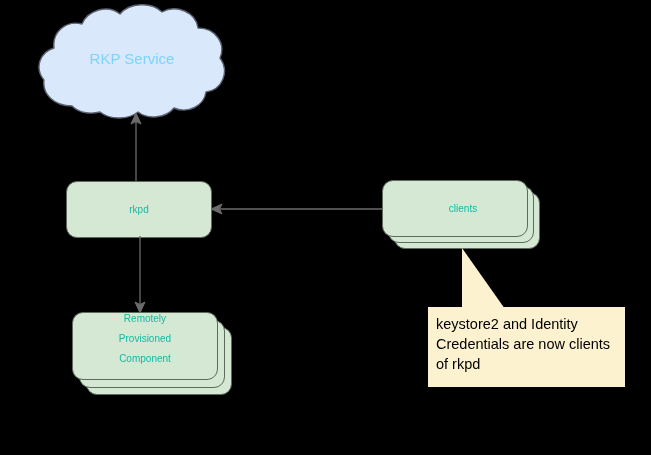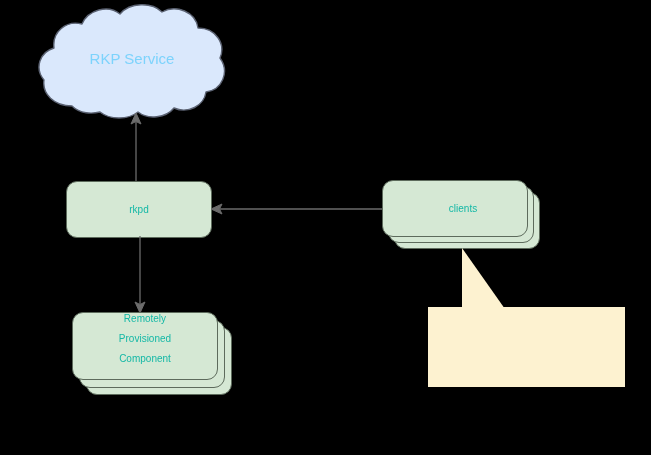--- a/index.html
+++ b/index.html
@@ -153,14 +153,15 @@
   <div class="proc" id="rpc-layer-1"></div>
   <div class="proc" id="rpc-box"></div>
   <div class="proc-text" id="rpc-text" style="white-space: pre-line;">Remotely
 Provisioned
 Component</div>
 
   <svg id="callout-pointer" viewBox="0 0 55 66">
     <path d="M 7 5 L 50 66 L 7 66 Z" fill="#fdf2d0"></path>
   </svg>
   <div id="callout-body"></div>
+  <div id="callout-text">keystore2 and Identity Credentials are now clients of rkpd</div>
 
 </div>
 
 </body></html>

